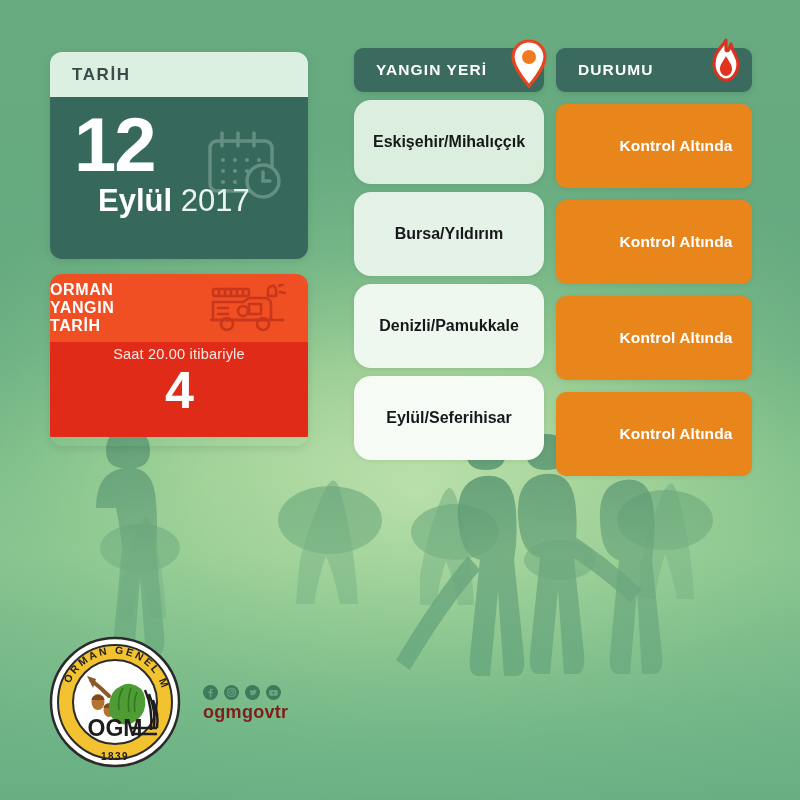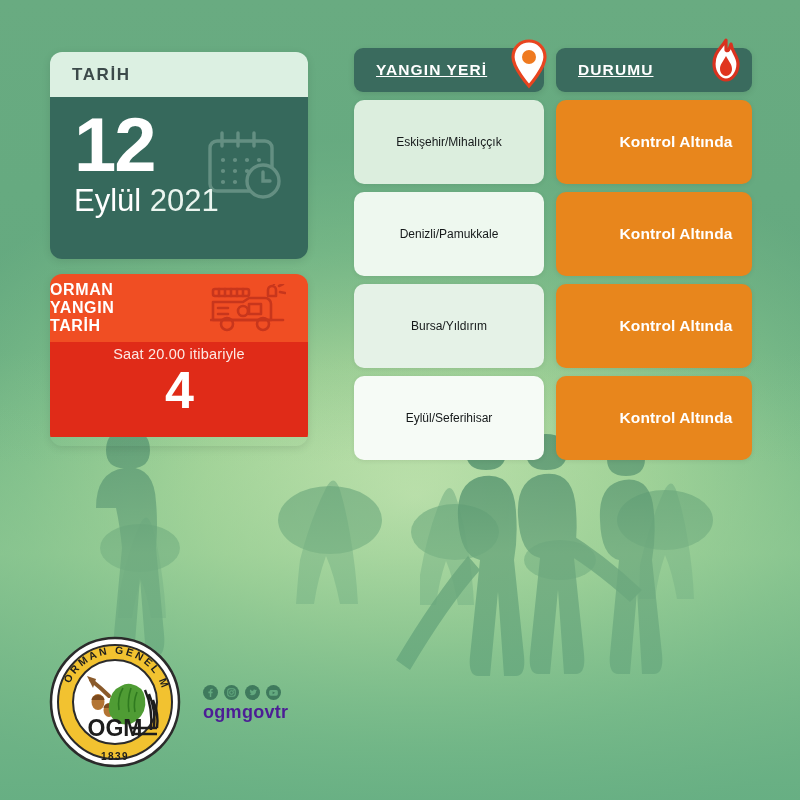--- a/index.html
+++ b/index.html
@@ -45,21 +45,21 @@
     font-size:17px; font-weight:bold; color:#3c4a4a; letter-spacing:1.6px;
   }
   #date-body {
     height:162px; background:#36695c; position:relative; padding:6px 0 12px 24px;
   }
   #day {
     font-size:76px; font-weight:bold; color:#fff; line-height:.95;
     letter-spacing:-2px; margin-top:6px;
   }
   #monthline { margin-top:4px; font-size:31px; line-height:1; white-space:nowrap; }
-  #monthline .m { font-weight:normal; color:#fff; }
+  #monthline .m { font-weight:bold; color:#fff;margin-left:24px; }
   #monthline .y { font-weight:normal; color:#eaf5ef; }
   #cal-icon { position:absolute; right:22px; top:32px; opacity:.30; }
 
   
   #count-card {
     left:50px; top:274px; width:258px; height:172px;
     border-radius:12px; overflow:hidden;
     box-shadow:0 2px 8px rgba(0,0,0,.10);
   }
   #count-head {
@@ -79,59 +79,58 @@
   #count-num {
     font-size:52px; font-weight:bold; color:#fff; line-height:1; margin-top:2px;
     letter-spacing:-1px;
   }
 
   
   #table { position:absolute; left:354px; top:48px; z-index:3;
            display:flex; gap:12px; }
   .col { display:flex; flex-direction:column; gap:8px; }
   .col-place { width:190px; }
-  .col-status { width:196px; }
+  .col-status { width:196px;gap:12px; }
 
   .hdr {
     height:44px; background:#3a6b5e; border-radius:9px;
     display:flex; align-items:center; position:relative;
     box-shadow:0 2px 6px rgba(0,0,0,.10);
   }
   .hdr .htxt {
     font-size:15.5px; font-weight:bold; color:#fff; letter-spacing:1.1px;
     padding-left:22px;
-    text-decoration:underline;
   }
   .hdr-icon { position:absolute; top:-9px; }
   #pin-wrap  { right:-4px; }
   #flame-wrap{ right:8px; top:-10px; }
 
   .cell {
     height:84px; border-radius:10px;
     display:flex; align-items:center; justify-content:center;
     box-shadow:0 1px 5px rgba(0,0,0,.08);
     text-align:center;
     padding-left:44px;
   }
-  .cell-place { font-size:12px; font-weight:normal; color:#15191a; padding:0 8px; }
+  .cell-place { font-size:16px; font-weight:bold; color:#15191a; padding:0 8px;border-radius:17px; }
   .cell-status {
     background:#e8861c; font-size:15.5px; font-weight:bold; color:#fff;
     letter-spacing:.1px;
   }
 
   
   #footer { position:absolute; left:45px; top:632px; z-index:3;
             display:flex; align-items:center; gap:18px; }
   #logo { width:140px; height:140px; }
   #social { margin-top:4px; }
   #social-icons { display:flex; gap:6px; }
   .sicon { width:15px; height:15px; }
   #handle {
     margin-top:2px; font-size:18px; font-weight:bold;
-    color:#4c1d95; letter-spacing:.3px;
+    color:#7f1d1d; letter-spacing:.3px;
   }
 </style>
 </head>
 <body>
 
 <div id="bg">
   <div class="sky"></div>
   <svg viewBox="0 0 800 800">
     <g fill="#5d9a76" opacity=".55">
       <path d="M300 560 q10-40 26-72 q8-16 14 2 q6 20 10 44 q6 34 8 70 l-18 0 q-6-30-14-48 q-8 22-12 48 l-18 0 q2-28 4-44z"></path>
@@ -205,21 +204,21 @@
   <div class="topwash"></div>
 </div>
 
 <div class="card" id="date-card">
   <div id="date-head">
     <span class="lbl">TARİH</span>
   </div>
   <div id="date-body">
     <div id="day">12</div>
     <div id="monthline">
-      <span class="m">Eylül</span><span> </span><span class="y">2021</span>
+      <span class="m">Eylül</span><span> </span><span class="y">2017</span>
     </div>
     <svg id="cal-icon" width="82" height="74" viewBox="0 0 82 74">
       <g fill="none" stroke="#cfe8db" stroke-width="3.4" stroke-linecap="round">
         <path d="M13 12 h48 a7 7 0 0 1 7 7 v36 a7 7 0 0 1 -7 7 h-48 a7 7 0 0 1 -7 -7 v-36 a7 7 0 0 1 7 -7z"></path>
         <path d="M18 4 v13 M34 4 v13 M50 4 v13"></path>
       </g>
       <g fill="#cfe8db">
         <circle cx="19" cy="31" r="2.1"></circle>
           <circle cx="31" cy="31" r="2.1"></circle>
           <circle cx="43" cy="31" r="2.1"></circle>
@@ -273,25 +272,25 @@
       <span class="hdr-icon" id="pin-wrap">
         <svg width="38" height="50" viewBox="0 0 38 50">
           <path d="M19 2 C10 2 3 9 3 18 C3 29 19 47 19 47 C19 47 35 29 35 18 C35 9 28 2 19 2z" fill="#ffffff" stroke="#e8441f" stroke-width="3.2"></path>
           <circle cx="19" cy="18" r="7" fill="#ef7a20"></circle>
         </svg>
       </span>
     </div>
     <div class="cell cell-place" style="background:#dceede">
       <span>Eskişehir/Mihalıççık</span>
     </div>
+    <div class="cell cell-place" style="background:#e5f2e7">
+      <span>Bursa/Yıldırım</span>
+    </div>
     <div class="cell cell-place" style="background:#eef8ef">
       <span>Denizli/Pamukkale</span>
-    </div>
-    <div class="cell cell-place" style="background:#e5f2e7">
-      <span>Bursa/Yıldırım</span>
     </div>
     <div class="cell cell-place" style="background:#f6fbf6">
       <span>Eylül/Seferihisar</span>
     </div>
   </div>
 
   <div class="col col-status">
     <div class="hdr">
       <span class="htxt">DURUMU</span>
       <span class="hdr-icon" id="flame-wrap">

